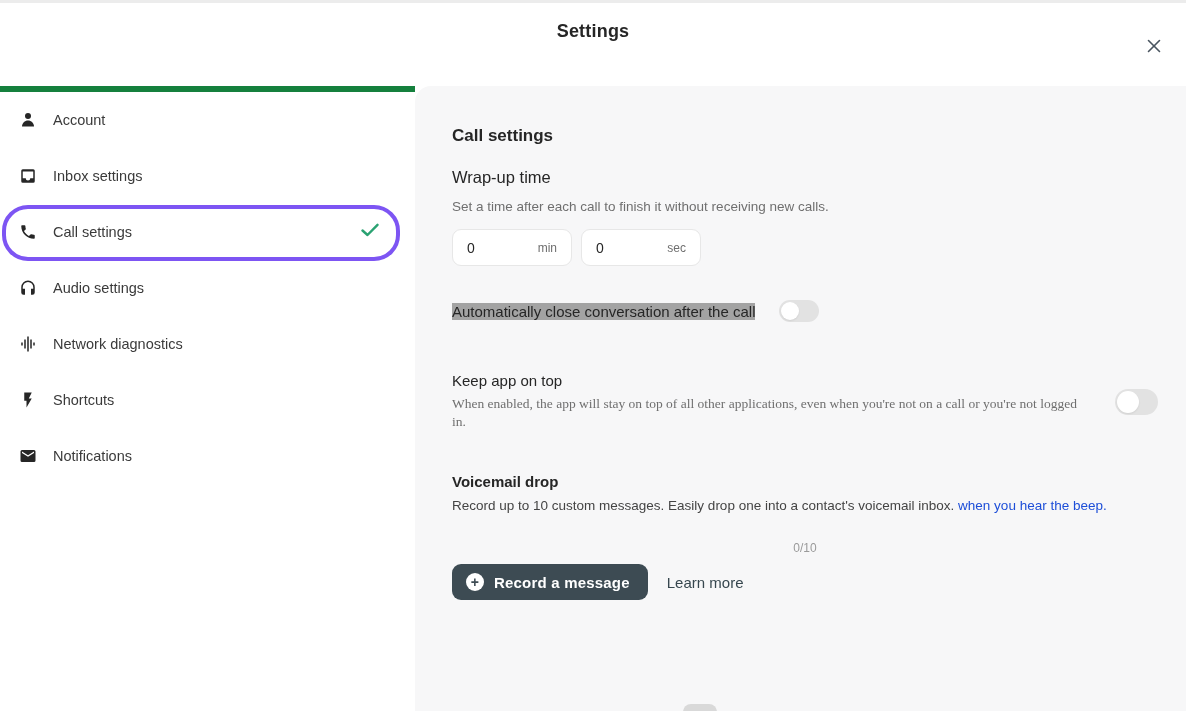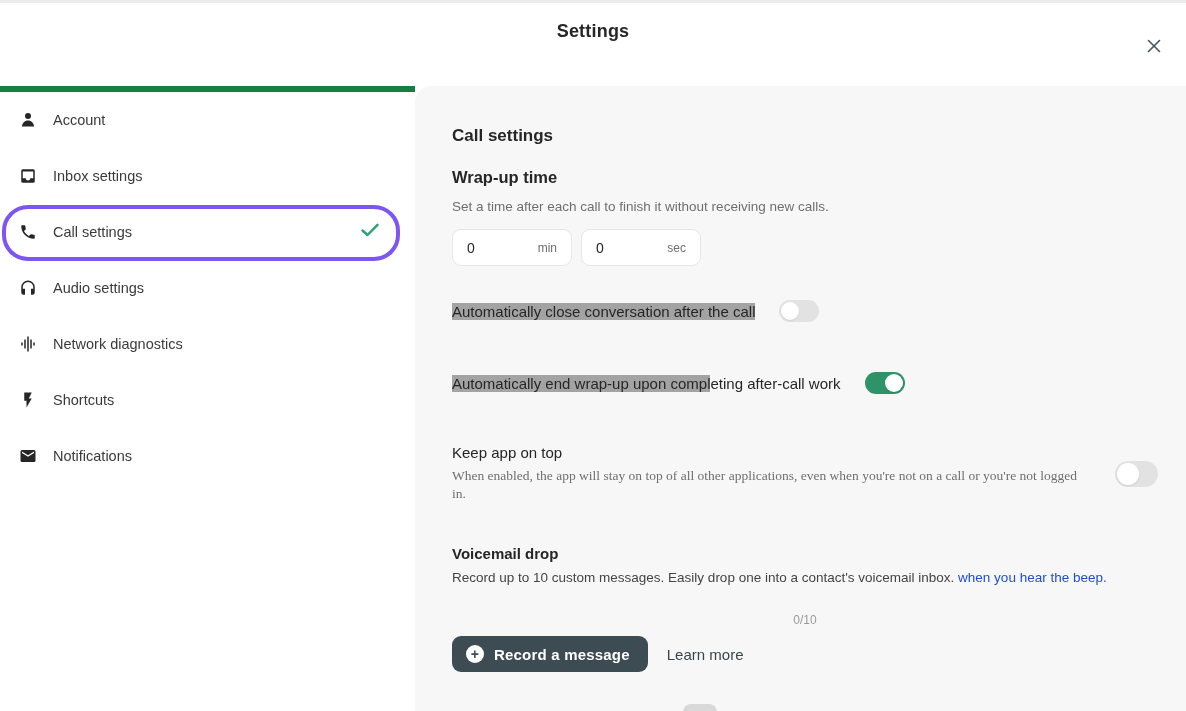--- a/index.html
+++ b/index.html
@@ -45,21 +45,21 @@
   }
   .check-icon { position:absolute; right:36px; top:50%; transform:translateY(-50%); }
 
   
   .panel {
     position:absolute; left:415px; top:86px; right:0; bottom:0;
     background:#f7f7f8; border-top-left-radius:16px;
     padding:28px 28px 0 37px;
   }
   h2.page-h { font-size:17px; font-weight:700; margin-top:12px; color:#262626; }
-  h3.sec-h  { font-size:16.5px; font-weight:700; margin-top:22px; color:#262626; }
+  h3.sec-h  { font-size:16.5px; font-weight:400; margin-top:22px; color:#262626; }
   p.desc    { font-size:13.5px; color:#6f6f6f; margin-top:12px; }
 
   .time-row { display:flex; gap:9px; margin-top:15px; }
   .time-field {
     width:120px; height:37px; background:#fff; border:1px solid #e7e7e7;
     border-radius:9px; display:flex; align-items:center; justify-content:space-between;
     padding:0 14px;
   }
   .time-field input {
     width:44px; border:none; outline:none; font-size:14px; color:#262626;
@@ -226,26 +226,20 @@
     </div>
   </div>
 
   <div class="toggle-row r1">
     <span class="toggle-label hl">Automatically close conversation after the call</span>
     <button class="toggle">
         <span class="knob"></span>
       </button>
   </div>
 
-  <div class="toggle-row r2">
-    <span class="toggle-label"><span class="hl">Automatically end wrap-up upon compl</span><span>eting after-call work</span></span>
-    <button class="toggle on">
-        <span class="knob"></span>
-      </button>
-  </div>
 
   <div class="keep-row">
     <div class="keep-text">
       <div class="keep-title">Keep app on top</div>
       <div class="keep-desc">When enabled, the app will stay on top of all other applications, even when you're not on a call or you're not logged in.</div>
     </div>
     <button class="toggle lg">
         <span class="knob"></span>
       </button>
   </div>

